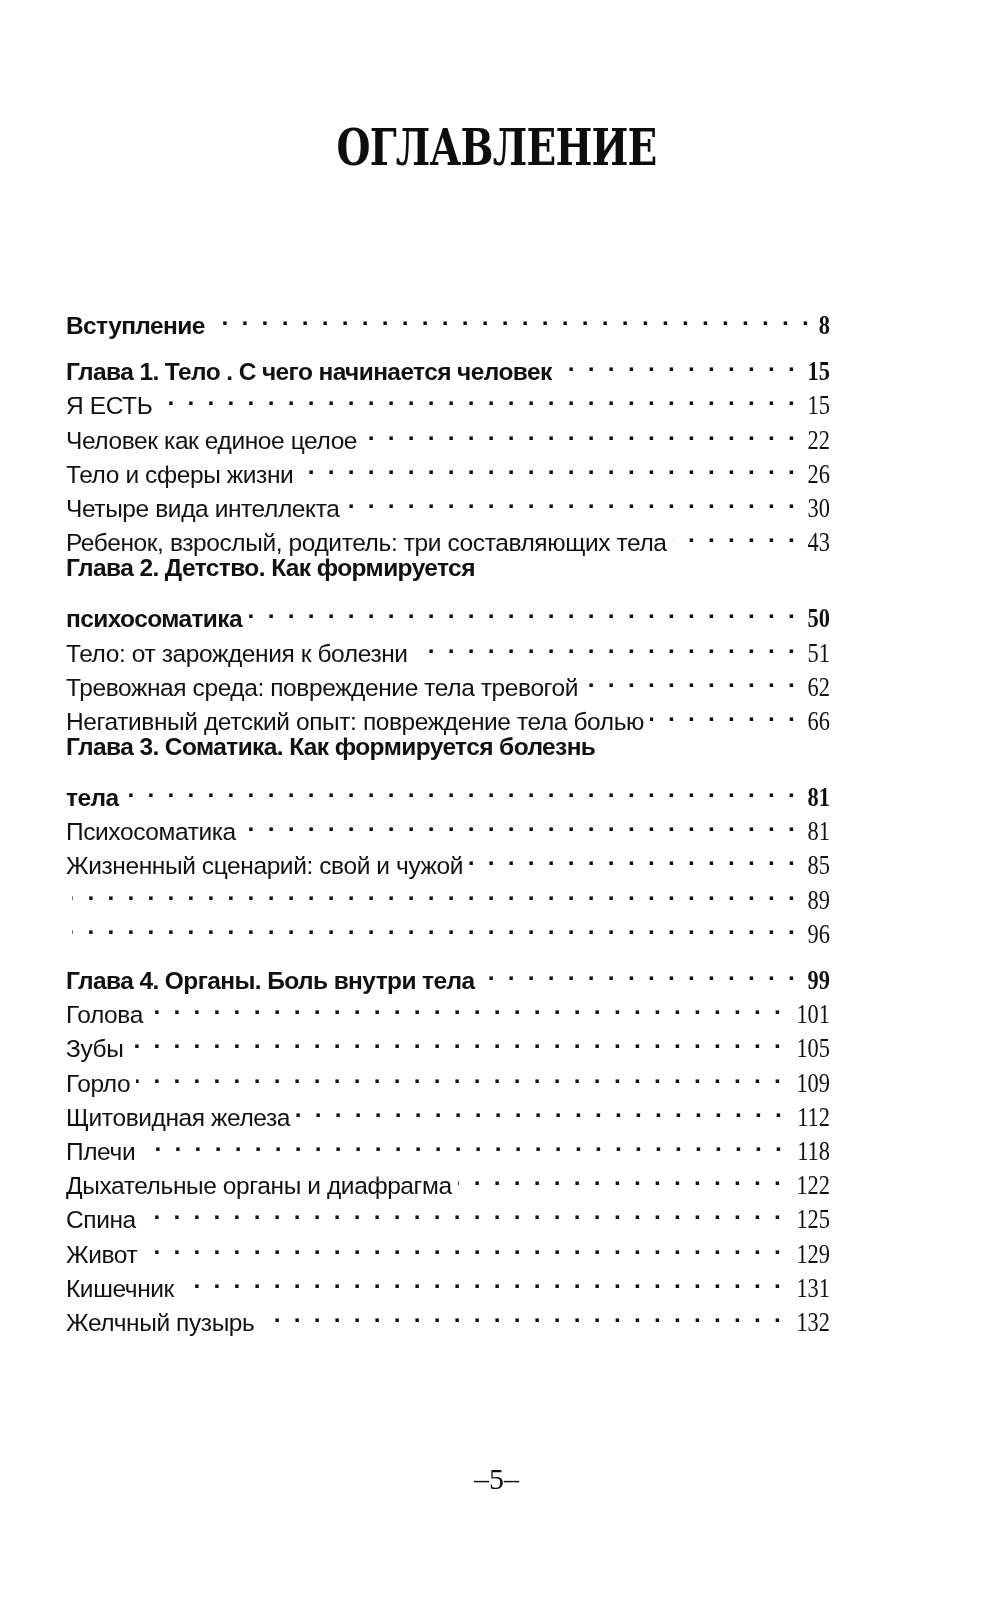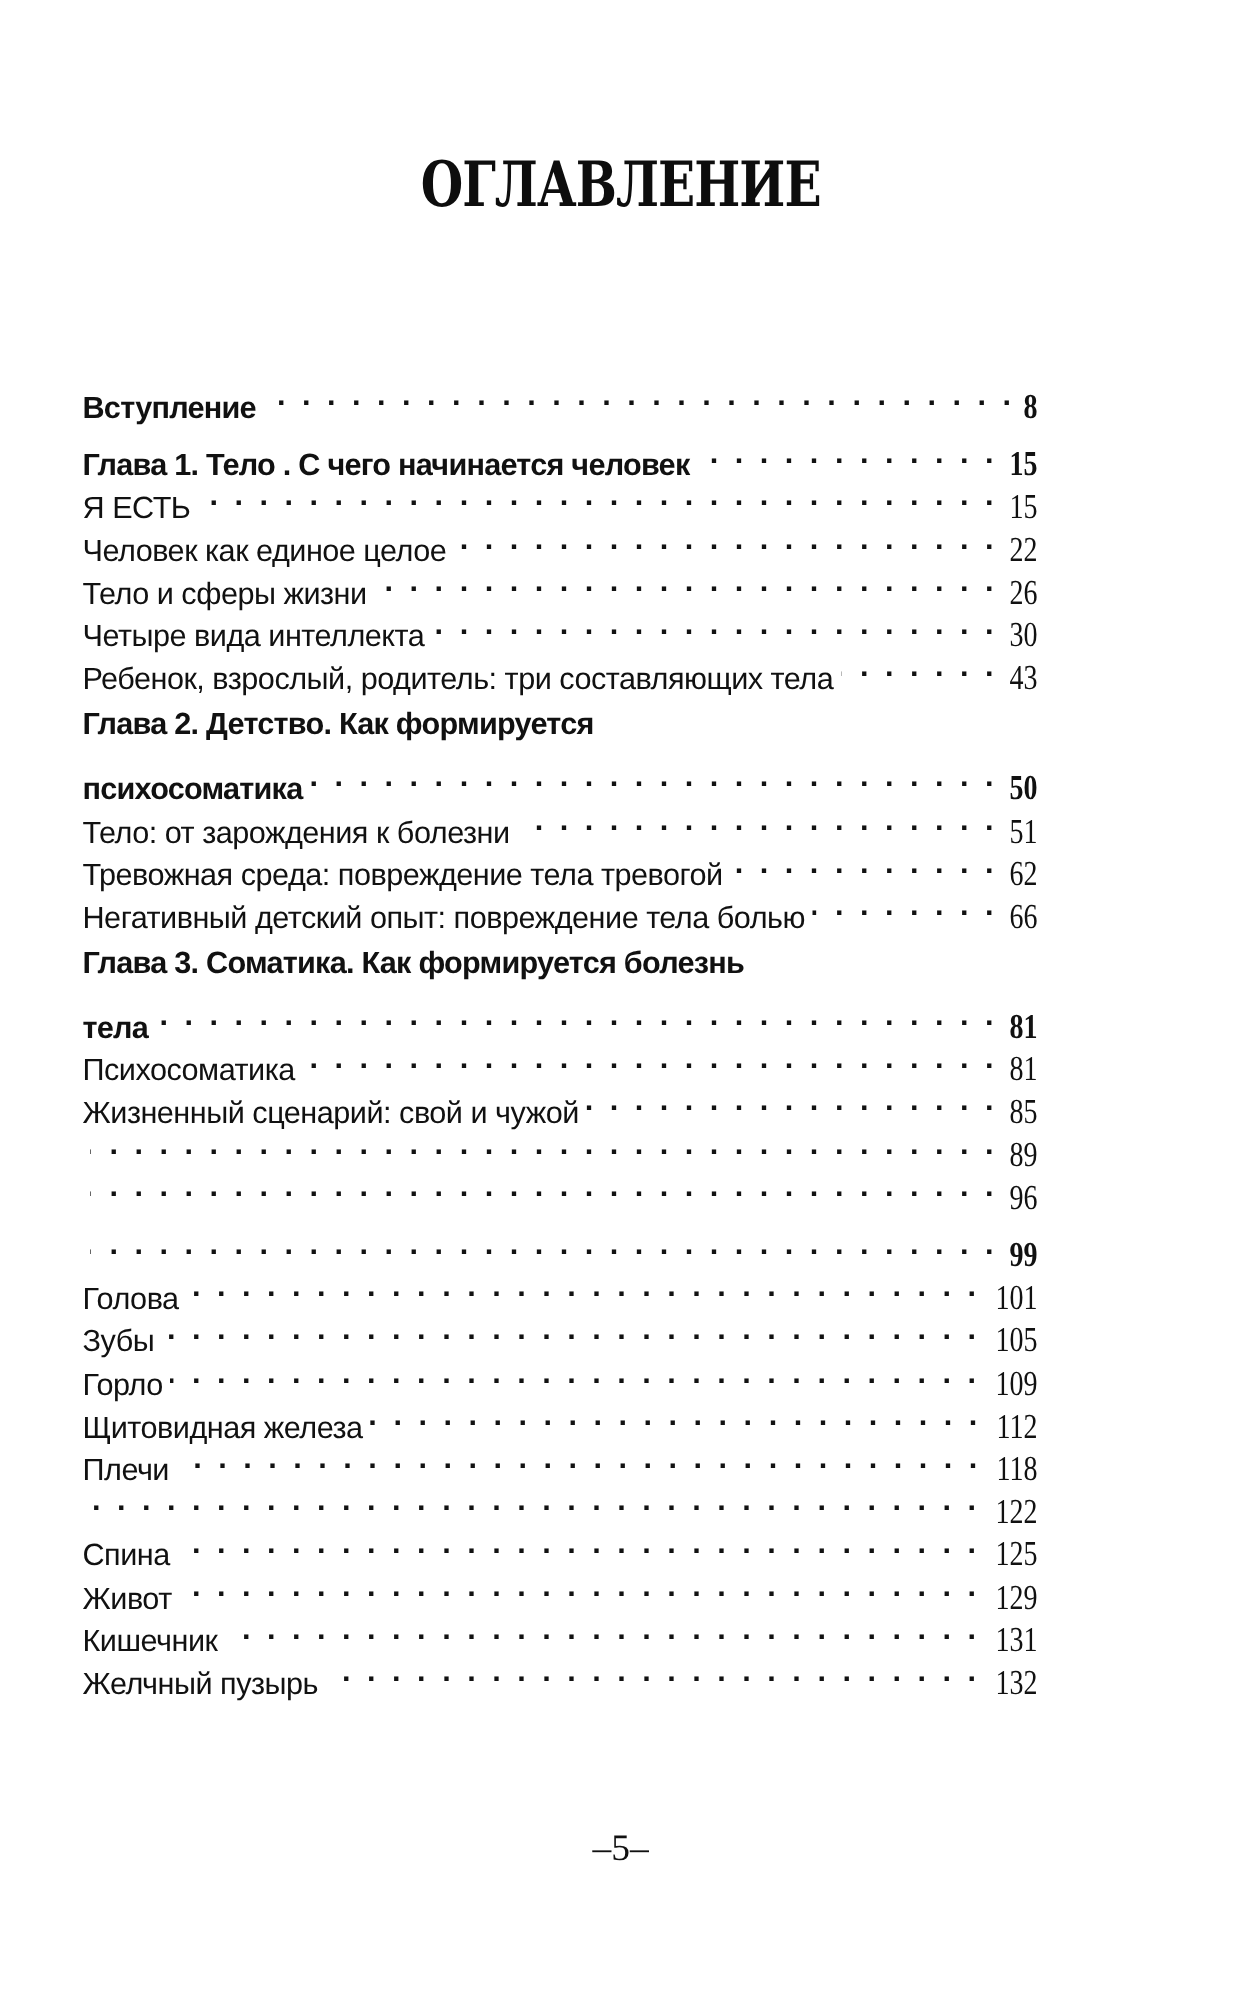--- a/index.html
+++ b/index.html
@@ -30,21 +30,21 @@
     position: absolute; right: 0; top: 0; white-space: nowrap;
     font-weight: bold; letter-spacing: 3.2px;
   }
   .row .page {
     flex: 0 0 auto; font-family: "Liberation Serif", "DejaVu Serif", serif;
     font-size: 28px; transform: scaleX(0.8); transform-origin: right; text-align: right;
   }
   .row.chapter { font-weight: bold; margin-top: 12px; }
   .row.chapter .label { letter-spacing: -0.6px; text-align: right; }
   .row.first { margin-top: 0; }
-  .row.wrap-first { margin-top: 12px; font-weight: bold; height: 42px; }
+  .row.wrap-first { margin-top: 0; font-weight: bold; height: 42px; }
   .row.wrap-first .label { letter-spacing: -0.6px; }
   .row.wrap-cont { font-weight: bold; }
   .row.wrap-cont .label { letter-spacing: -0.6px; }
   .folio {
     position: absolute; top: 1462px; left: 0; width: 993px; text-align: center;
     font-family: "Liberation Serif", "DejaVu Serif", serif; font-size: 30px; color: #111;
   }
 </style>
 </head>
 <body>
@@ -135,20 +135,21 @@
   <div class="row">
     <span class="dots"></span>
     <span class="page">89</span>
   </div>
   <div class="row">
     <span class="dots"></span>
     <span class="page">96</span>
   </div>
 
   <div class="row chapter">
+    <span class="label">Глава 4. Органы. Боль внутри тела</span>
     <span class="dots"></span>
     <span class="page">99</span>
   </div>
   <div class="row">
     <span class="label">Голова</span>
     <span class="dots"></span>
     <span class="page">101</span>
   </div>
   <div class="row">
     <span class="label">Зубы</span>
@@ -164,20 +165,21 @@
     <span class="label">Щитовидная железа</span>
     <span class="dots"></span>
     <span class="page">112</span>
   </div>
   <div class="row">
     <span class="label">Плечи</span>
     <span class="dots"></span>
     <span class="page">118</span>
   </div>
   <div class="row">
+    <span class="label">Дыхательные органы и диафрагма</span>
     <span class="dots"></span>
     <span class="page">122</span>
   </div>
   <div class="row">
     <span class="label">Спина</span>
     <span class="dots"></span>
     <span class="page">125</span>
   </div>
   <div class="row">
     <span class="label">Живот</span>

